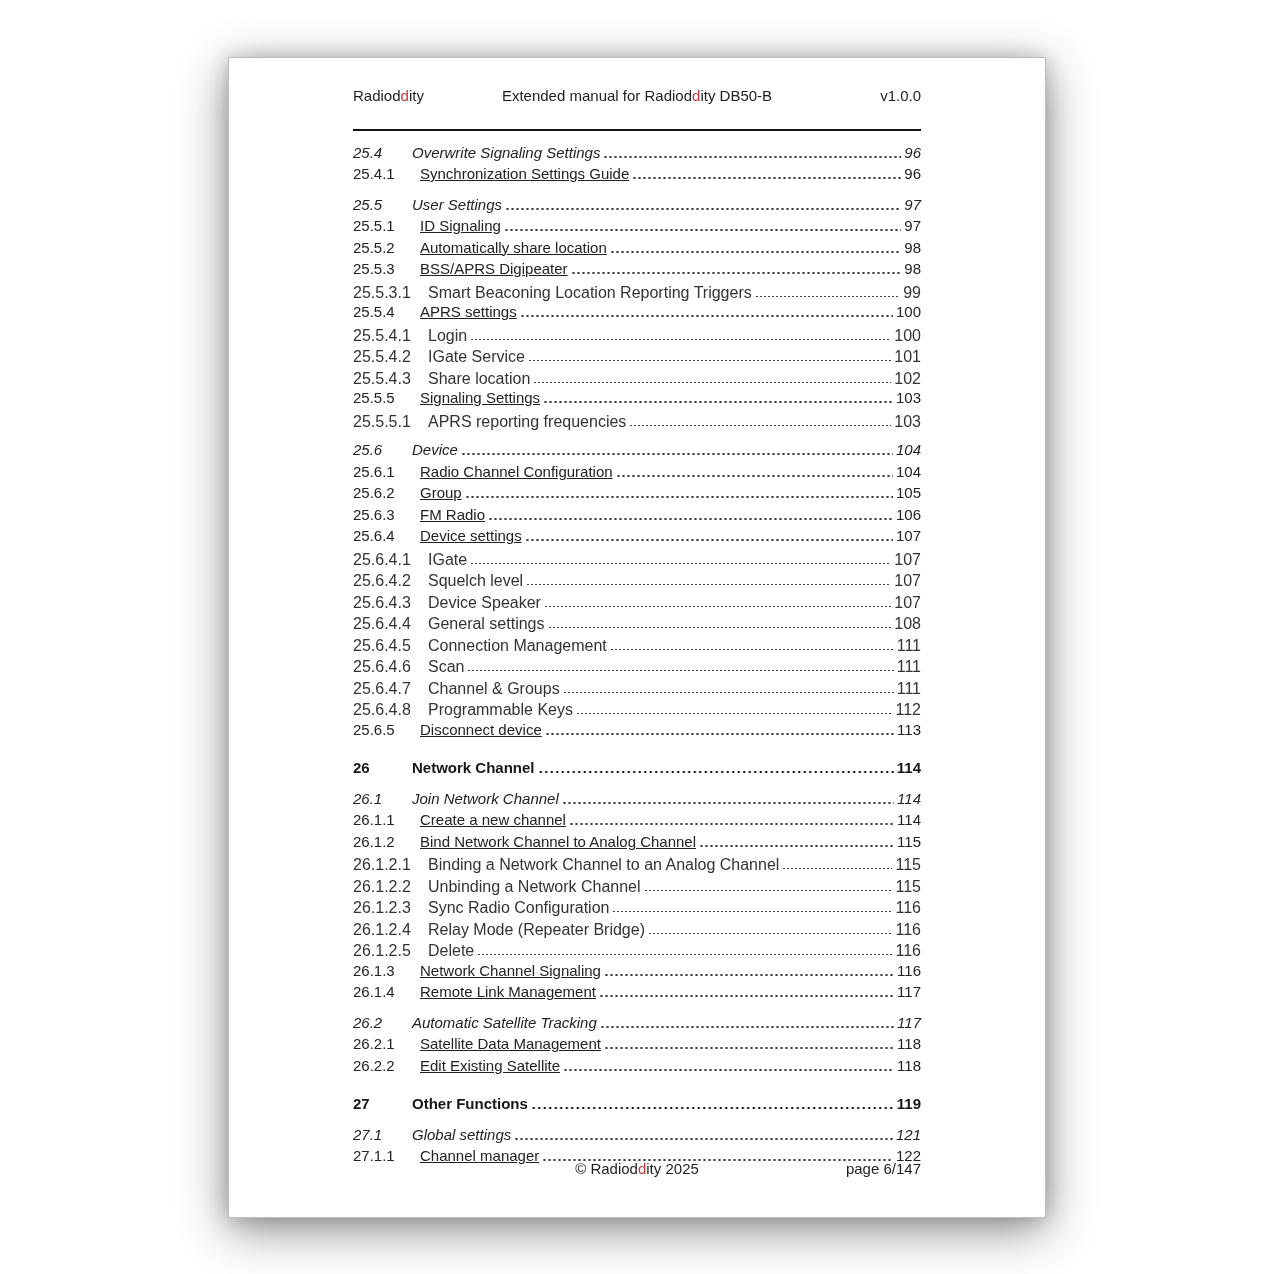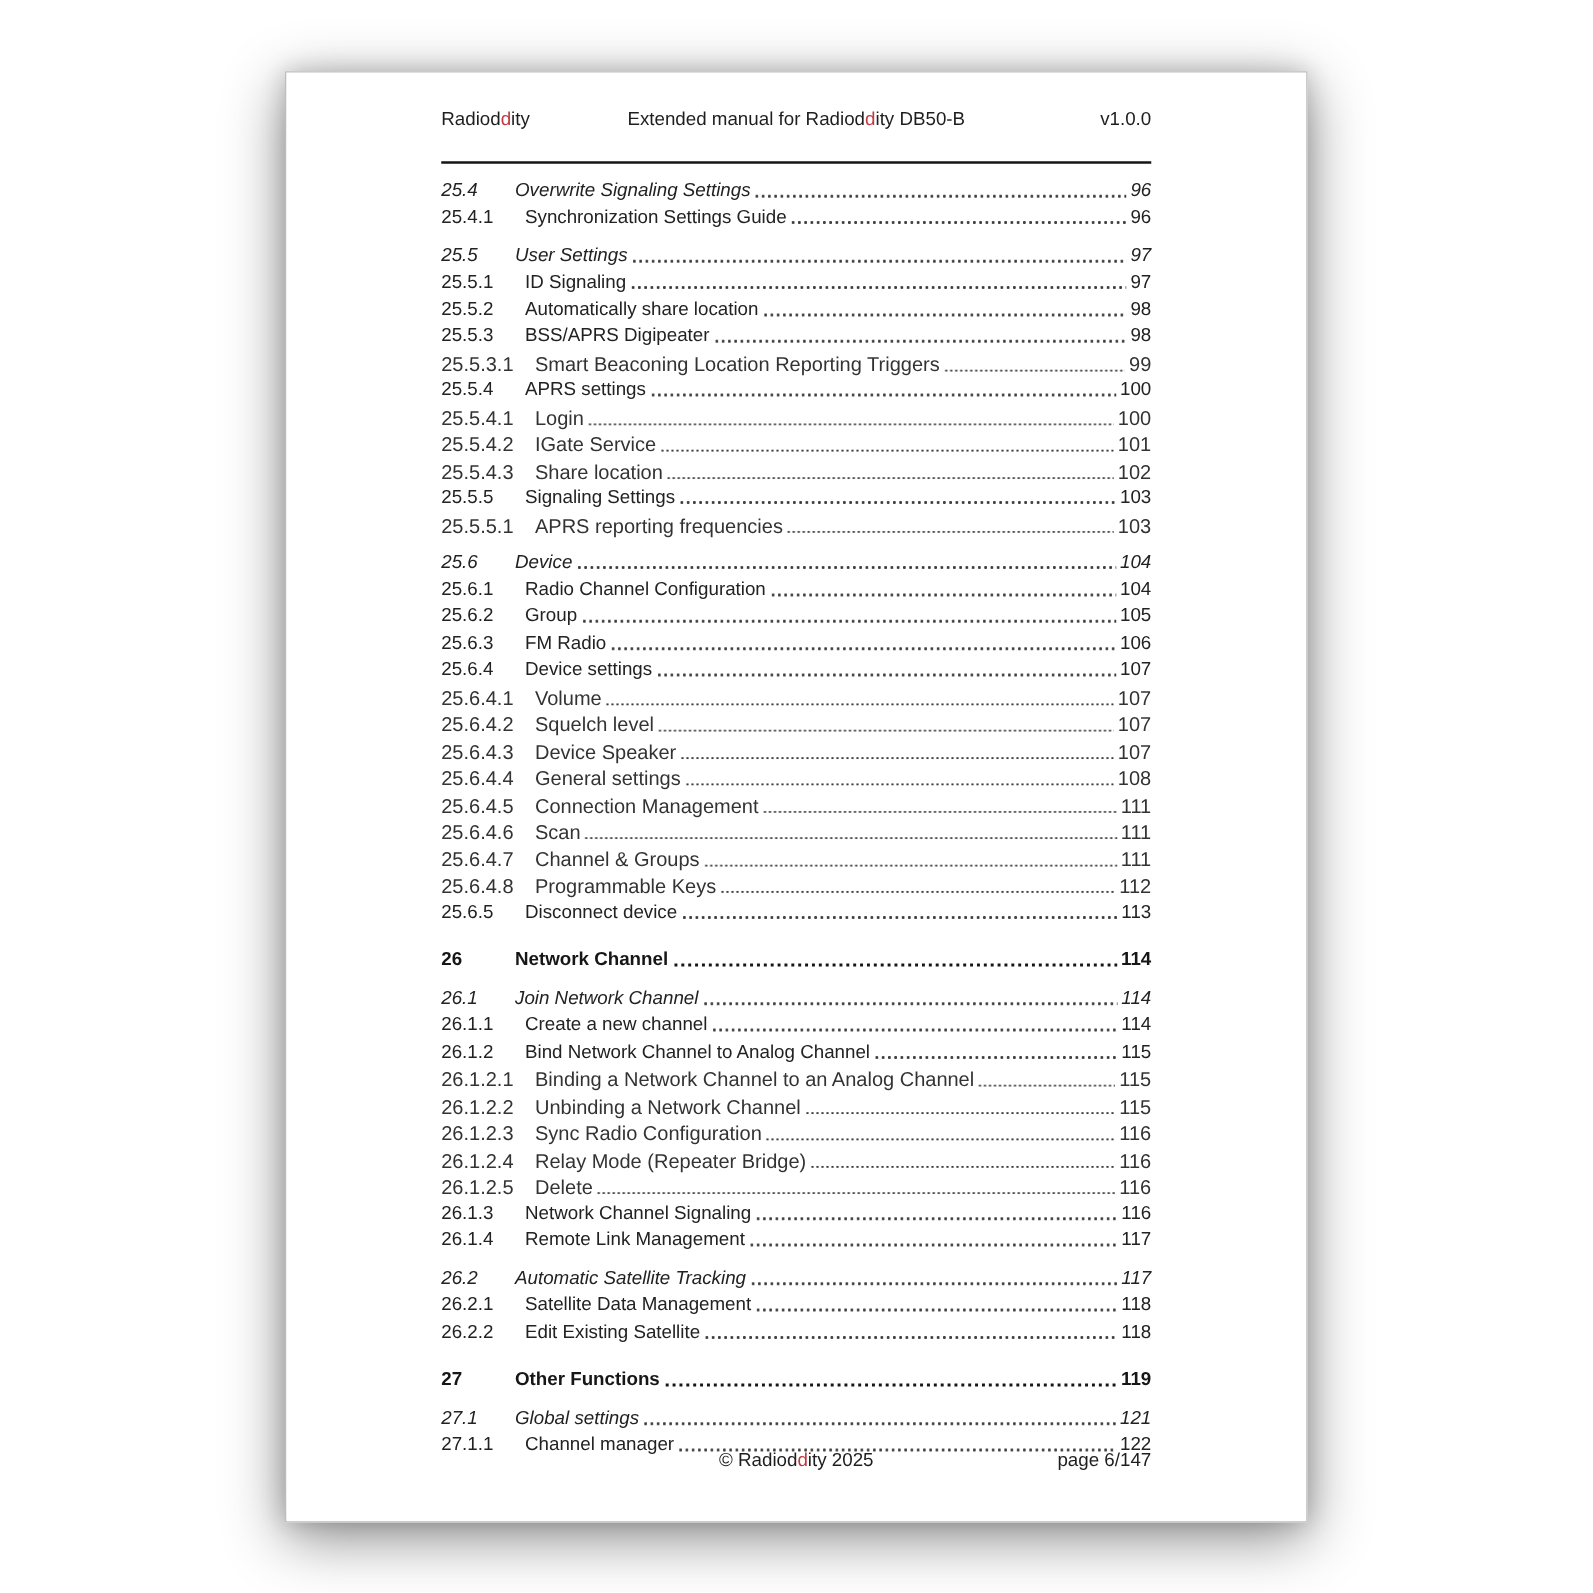--- a/index.html
+++ b/index.html
@@ -83,21 +83,21 @@
   .row.level1 .leader {
     background-image: radial-gradient(circle, #161616 1.3px, transparent 1.5px);
     background-size: 5.5px 4px;
   }
   
   .row.level2 {
     font-style: italic;
     margin-top: 9px;
   }
   
-  .row.level3 .title { padding-left: 8px; }
+  .row.level3 .title { padding-left: 8px; text-decoration: underline; }
   
   .row.level4 {
     font-size: 16px;
     color: #333333;
     line-height: 16px;
   }
   .row.level4 .title { padding-left: 16px; }
   .row.level4 .leader {
     background-image: radial-gradient(circle, #3d3d3d 0.8px, transparent 1px);
     background-size: 4px 3px;
@@ -233,21 +233,21 @@
     <span class="pg">106</span>
   </div>
           <div class="row level3">
     <span class="num">25.6.4</span>
     <span class="title">Device settings</span>
     <span class="leader"></span>
     <span class="pg">107</span>
   </div>
           <div class="row level4">
     <span class="num">25.6.4.1</span>
-    <span class="title">Volume</span>
+    <span class="title">IGate</span>
     <span class="leader"></span>
     <span class="pg">107</span>
   </div>
           <div class="row level4">
     <span class="num">25.6.4.2</span>
     <span class="title">Squelch level</span>
     <span class="leader"></span>
     <span class="pg">107</span>
   </div>
           <div class="row level4">

